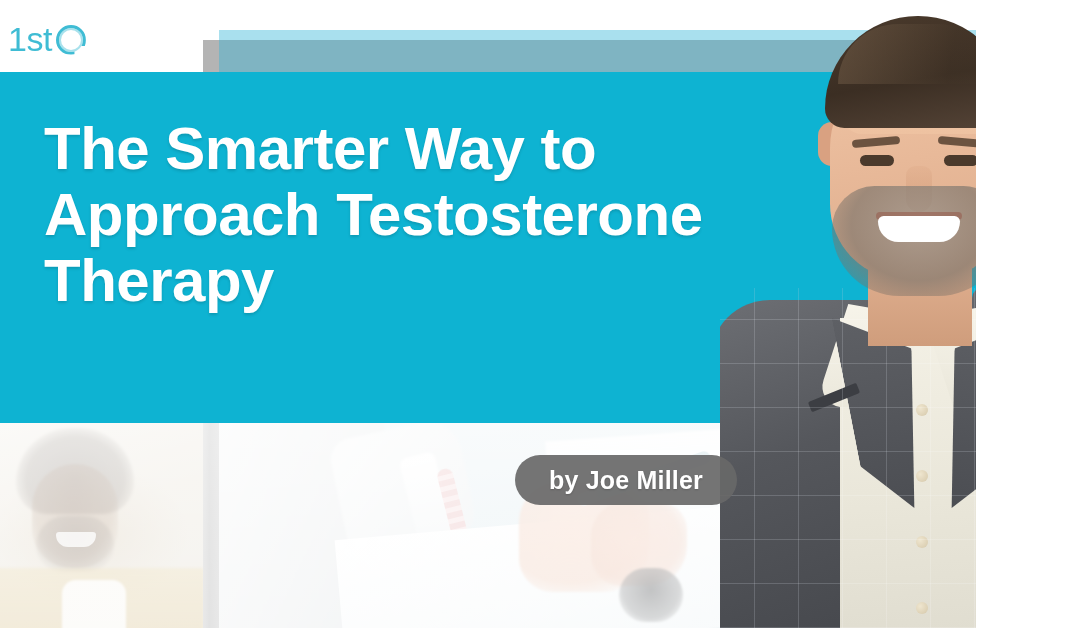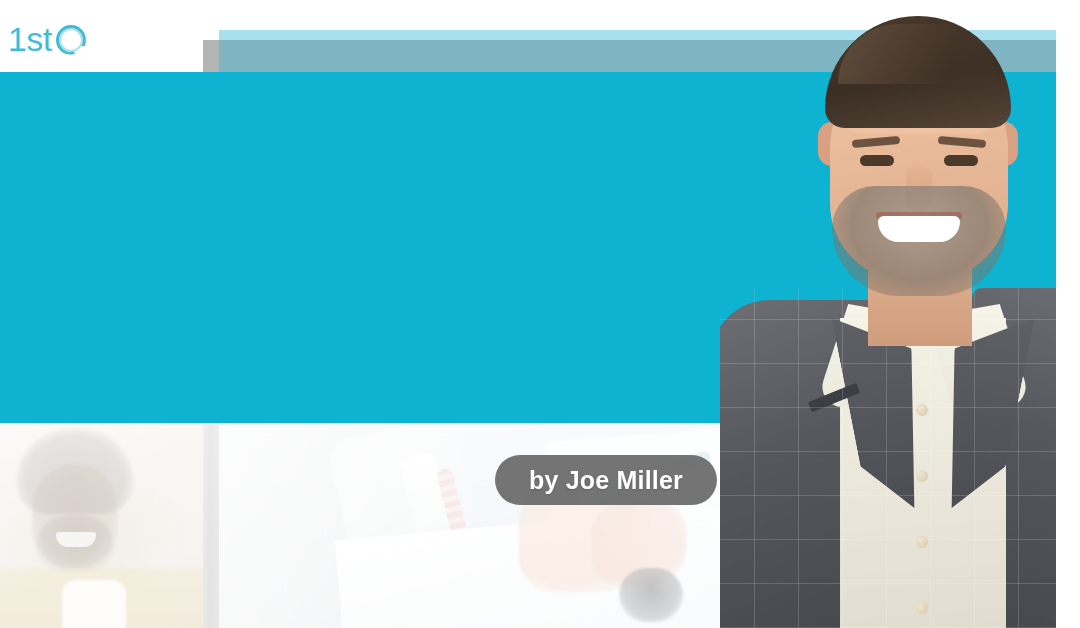--- a/index.html
+++ b/index.html
@@ -1,19 +1,19 @@
 <!DOCTYPE html>
 <html><head>
 <meta charset="utf-8">
 <style>
   * { margin:0; padding:0; box-sizing:border-box; }
   html,body { width:1080px; height:628px; overflow:hidden; background:#ffffff;
               font-family:"Liberation Sans", sans-serif; }
 
-  #stage { position:relative; width:1056px; height:628px; overflow:hidden; background:#fff; }
+  #stage { position:relative; width:976px; height:628px; overflow:hidden; background:#fff; }
 
   
   .collage { position:absolute; left:0; top:420px; width:1080px; height:208px; overflow:hidden;
              background:#eef3f4; }
 
   
   .photo-left { position:absolute; left:0; top:0; width:205px; height:208px; overflow:hidden;
                 background:
                   radial-gradient(ellipse 120px 90px at 45% 55%, rgba(210,190,160,.50) 0%, rgba(225,212,190,.30) 55%, rgba(240,235,228,0) 80%),
                   linear-gradient(160deg,#f3efe7 0%,#eae4d8 45%,#e6e2d8 100%);
@@ -164,21 +164,21 @@
                 transform:skewX(-11deg); clip-path:polygon(0 16%,100% 0,100% 78%,38% 100%); }
   .pm-plaid { position:absolute; left:-10px; top:288px; width:420px; height:340px;
               background-image:
                 repeating-linear-gradient(90deg, rgba(200,208,220,.20) 0 1.5px, rgba(0,0,0,0) 1.5px 44px),
                 repeating-linear-gradient(0deg, rgba(200,208,220,.20) 0 1.5px, rgba(0,0,0,0) 1.5px 44px);
               mix-blend-mode:screen; pointer-events:none; }
   .pm-pocket { position:absolute; left:88px; top:392px; width:52px; height:11px;
                background:#3c3e43; transform:rotate(-22deg); border-radius:2px; }
 
   
-  .byline { position:absolute; left:495px; top:455px; height:50px; padding:0 34px; z-index:12;
+  .byline { position:absolute; left:515px; top:455px; height:50px; padding:0 34px; z-index:12;
             display:flex; align-items:center; border-radius:25px;
             background:rgba(104,104,104,.92);
             color:#ffffff; font-size:25px; font-weight:700; letter-spacing:.2px;
             text-shadow:0 1px 2px rgba(0,0,0,.18); white-space:nowrap; }
 </style>
 </head>
 <body>
 
 <div id="stage">
 
@@ -216,20 +216,25 @@
 
   <div class="header-white">
     <div class="logo">
       <span class="logo-1st">1st</span>
       <span class="logo-ring"></span>
     </div>
   </div>
 
   <div class="hero"></div>
 
+  <h1 class="hero-title">
+    <div>The Smarter Way to</div>
+    <div>Approach Testosterone</div>
+    <div>Therapy</div>
+  </h1>
 
   <div class="photo-man">
     <div class="pm-bg"></div>
     <div class="pm-jacket-l"></div>
     <div class="pm-jacket-r"></div>
     <div class="pm-shirt"></div>
     <div class="pm-collar-l"></div>
     <div class="pm-collar-r"></div>
     <div class="pm-btn" style="top:404px"></div>
     <div class="pm-btn" style="top:470px"></div>

